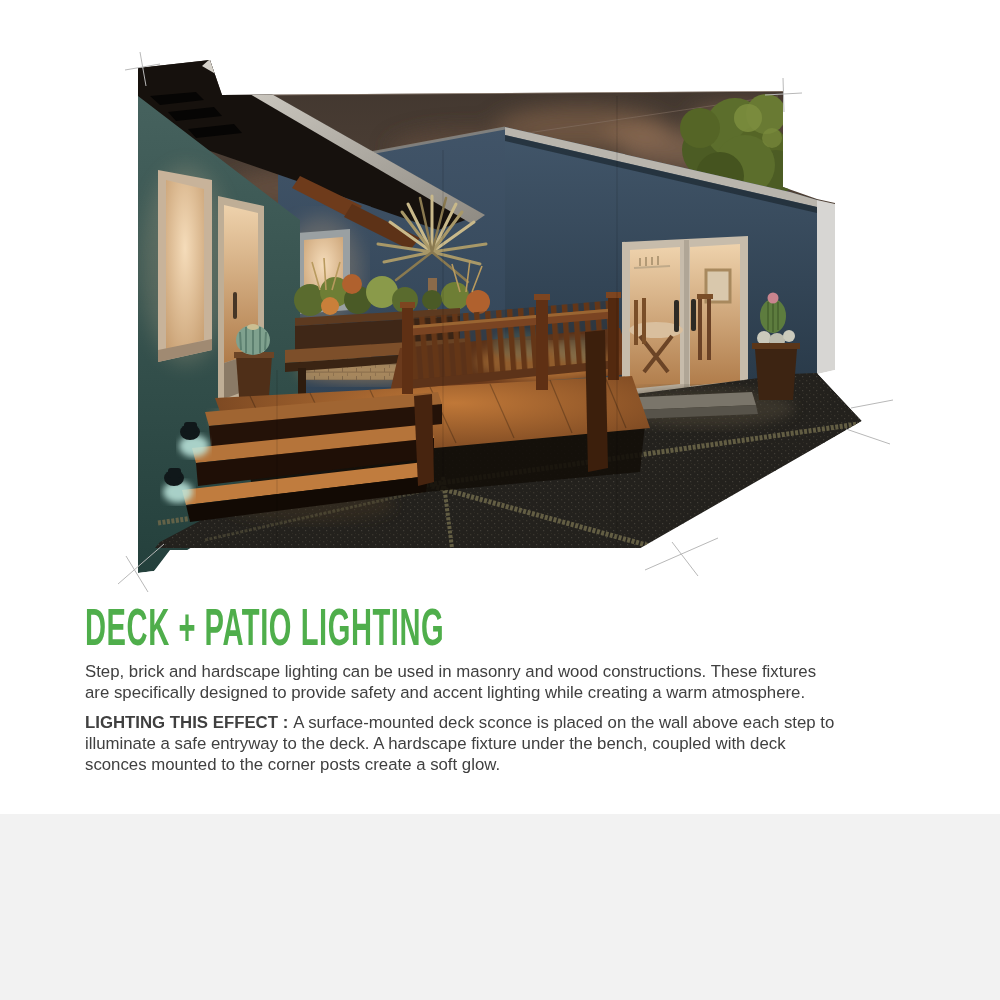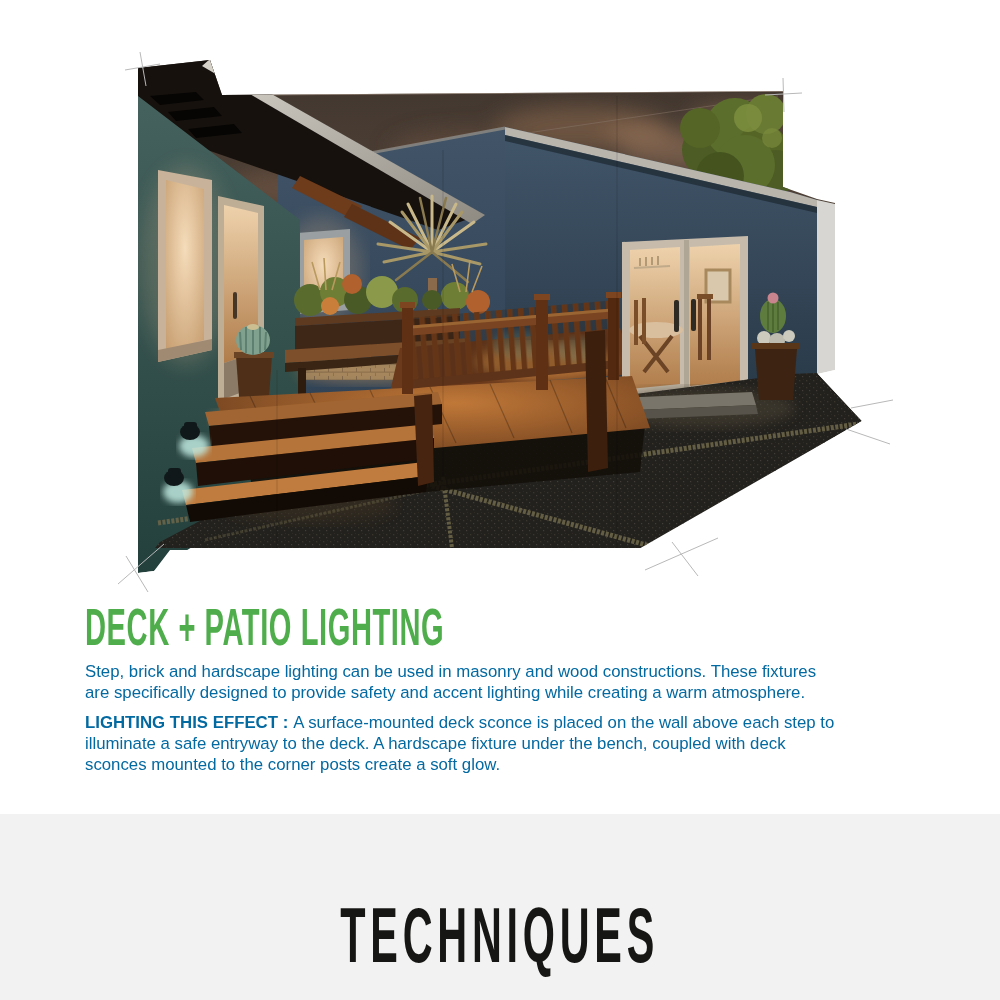--- a/index.html
+++ b/index.html
@@ -5,21 +5,21 @@
   html,body{margin:0;padding:0;background:#ffffff;}
   #page{position:relative;width:1000px;height:1000px;background:#ffffff;overflow:hidden;
         font-family:"Liberation Sans", sans-serif;}
   #illustration{position:absolute;left:0;top:0;width:1000px;height:1000px;display:block;}
 
   
   #content{position:absolute;left:85px;top:0;width:915px;}
   .title{position:absolute;left:0;top:601px;margin:0;color:#4FAE4B;
          font-weight:bold;font-size:52px;line-height:52px;letter-spacing:1px;
          white-space:nowrap;transform:scaleX(0.56);transform-origin:left center;}
-  .para{position:absolute;left:0;margin:0;width:915px;color:#0369a1;
+  .para{position:absolute;left:0;margin:0;width:915px;color:#404040;
         font-size:16.8px;line-height:21px;white-space:pre-line;}
   #para-intro{top:661px;}
   #para-effect{top:712px;}
   .effect-label{font-weight:bold;margin-right:5px;}
 
   
   #footer{position:absolute;left:0;top:814px;width:1000px;height:186px;background:#F2F2F2;}
   .brand-line{position:absolute;top:36px;left:0;width:1000px;display:flex;justify-content:center;}
   .brand-inner{display:flex;align-items:baseline;gap:18px;white-space:nowrap;
                transform:scaleX(0.57);transform-origin:center;}
@@ -325,18 +325,15 @@
   <div id="content">
     <h1 class="title">DECK + PATIO LIGHTING</h1>
     <p class="para" id="para-intro">Step, brick and hardscape lighting can be used in masonry and wood constructions. These fixtures
 are specifically designed to provide safety and accent lighting while creating a warm atmosphere.</p>
     <p class="para" id="para-effect"><span class="effect-label">LIGHTING THIS EFFECT :</span><span>A surface-mounted deck sconce is placed on the wall above each step to
 illuminate a safe entryway to the deck. A hardscape fixture under the bench, coupled with deck
 sconces mounted to the corner posts create a soft glow.</span></p>
   </div>
 
   <div id="footer">
-    <div class="footer-title">
-      <span class="footer-title-inner">TECHNIQUES</span>
-    </div>
   </div>
 
 </div>
 
 </body></html>

